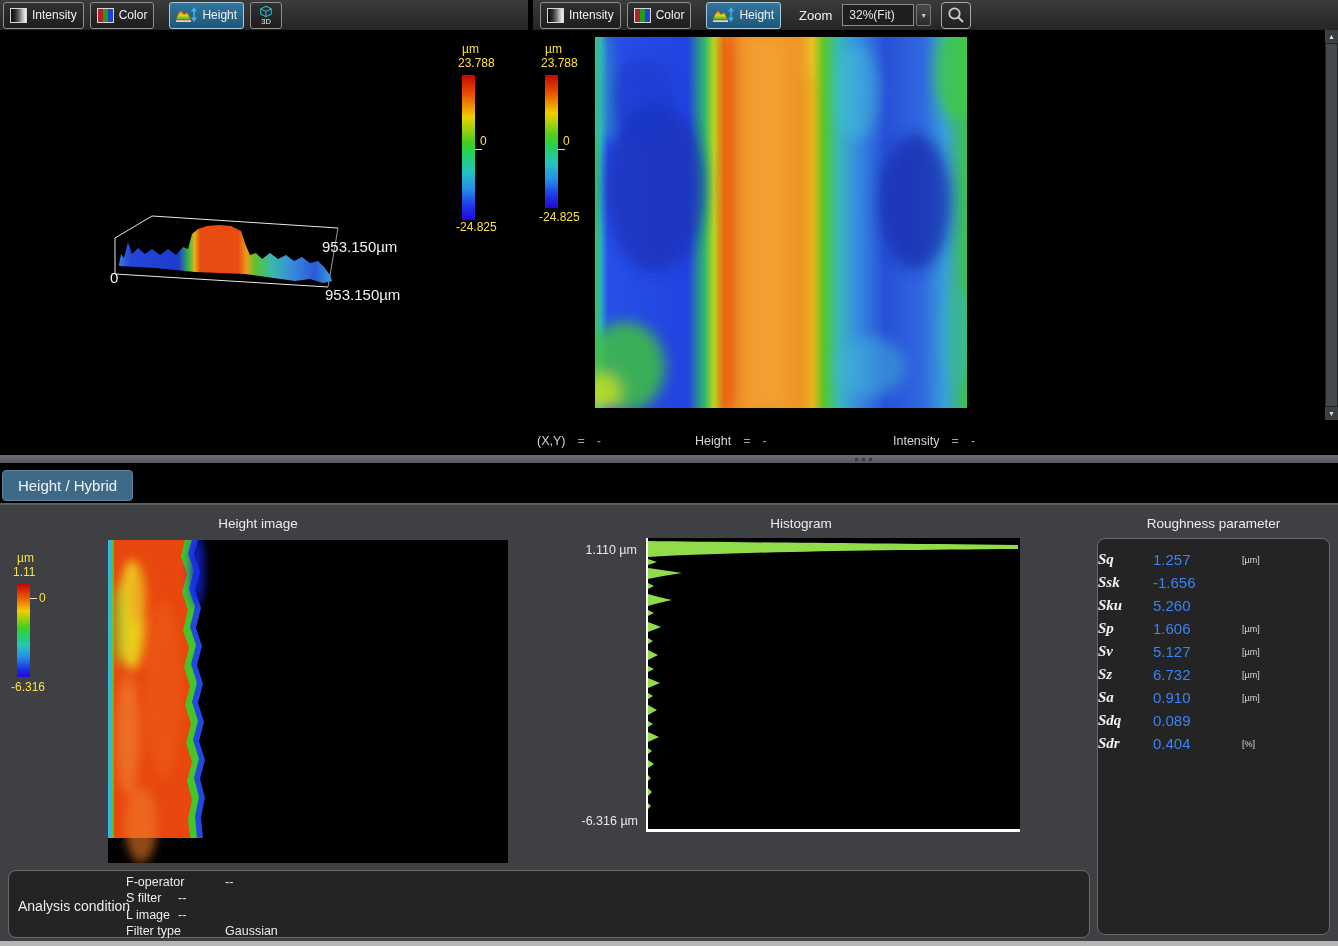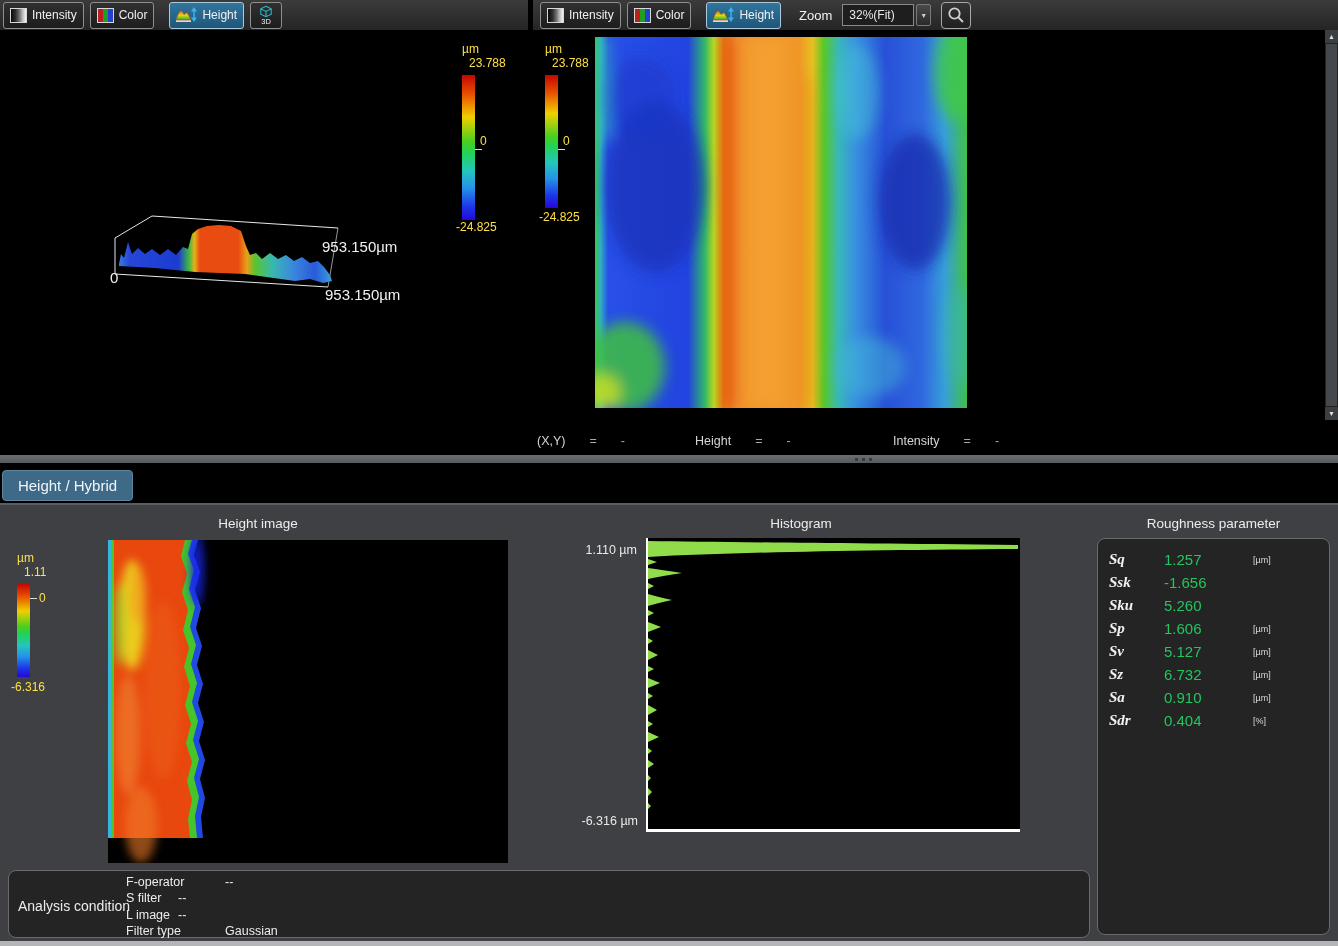--- a/index.html
+++ b/index.html
@@ -18,57 +18,57 @@
   .btn3d .lbl{font-size:7.5px;font-weight:normal;color:#eee;line-height:8px}
   .zoomlbl{font-size:13px;color:#f2f2f2;margin:0 10px 0 18px}
   .zoomfield{width:72px;height:22px;background:#1e1e1e;border:1px solid #8a8a8a;color:#e8e8e8;font-size:12px;display:inline-flex;align-items:center;padding-left:6px;cursor:pointer}
   .zoomarrow{width:15px;height:22px;margin-left:2px;background:linear-gradient(#4a4a4a,#2a2a2a);border:1px solid #787878;border-radius:2px;color:#ccc;font-size:7px;display:inline-flex;align-items:center;justify-content:center;cursor:pointer}
   .magbtn{width:30px;height:27px;margin-left:10px;background:linear-gradient(#343434,#202020);border:1px solid #a8a8a8;border-radius:4px;display:inline-flex;align-items:center;justify-content:center;cursor:pointer}
 
   
   .viewport{position:absolute;background:#000}
   .cbar{position:absolute;color:#fde047;font-size:12px;line-height:14px}
   .cbar .u{position:absolute;left:7px;top:0}
-  .cbar .mx{position:absolute;left:14px;top:14px}
+  .cbar .mx{position:absolute;left:3px;top:14px}
   .cbar .bar{position:absolute;left:7px;top:33px;width:13px}
   .rainbow{background:linear-gradient(#c40600,#e84e00 13%,#f0cf00 29%,#49cf1f 46%,#22d157 54%,#24c6bd 66%,#2492e8 78%,#1b35e8 91%,#2507d8)}
   .cbar .mn{position:absolute;left:1px}
   .zr{position:absolute;left:20px}
   .zr .zl{display:block;margin-left:5px}
   .zr .zt{display:block;width:7px;height:1px;background:#ddd;margin-top:1px}
   .zr2{position:absolute;left:20px;display:flex;align-items:center;gap:2px}
   .zr2 .zt{display:block;width:7px;height:1px;background:#ddd}
   .axis-label{position:absolute;color:#f2f2f2;font-size:15px;white-space:nowrap}
 
   
   .vscroll{position:absolute;width:13px;display:flex;flex-direction:column;background:#131517}
   .vs-btn{height:13px;background:#3b3f42;color:#dcdcdc;font-size:7px;display:flex;align-items:center;justify-content:center;cursor:pointer}
   .vs-thumb{flex:1;background:#45494d;border:1px solid #222;cursor:pointer}
 
   .statusbar{position:absolute;left:0;bottom:0;width:100%;height:25px;font-size:12.5px;color:#d6d6d6}
-  .sb-group{position:absolute;top:4px;display:inline-flex;gap:24px}
+  .sb-group{position:absolute;top:4px;display:inline-flex;gap:12px}
   .sb-eq,.sb-val{color:#a8a8a8}
 
   
   .splitter{position:absolute;left:0;top:455px;width:1338px;height:8px;background:linear-gradient(#6a6e72,#565a5e);cursor:row-resize}
   .splitter .dots{position:absolute;left:855px;top:3px;display:flex;gap:4px}
   .splitter .dots i{width:3px;height:3px;background:#393c3e;display:block}
   .tabrow{position:absolute;left:0;top:463px;width:1338px;height:40px;background:#000}
   .tab{position:absolute;left:2px;top:7px;width:131px;height:31px;background:#3e6a87;border:1px solid #5d87a0;border-radius:4px;color:#f0f5f9;font-size:15px;display:flex;align-items:center;justify-content:center;cursor:pointer}
   .bottom-line{position:absolute;left:0;top:503px;width:1338px;height:2px;background:#5a5e61}
 
   
   .bottom{position:absolute;left:0;top:505px;width:1338px;height:436px;background:#3e4043}
   .sec-title{position:absolute;font-size:13.5px;color:#ececec;text-align:center}
   .hist-lbl{position:absolute;font-size:12.5px;color:#e8e8e8;text-align:right;white-space:nowrap}
   .panel{position:absolute;background:#242424;border:1px solid #6a6a6a;border-radius:8px}
   .r-title-row{padding-top:9px}
-  .r-row{display:grid;grid-template-columns:55px 89px 1fr;padding-left:11px;height:23px;align-items:center}
+  .r-row{display:grid;grid-template-columns:55px 89px 1fr;height:23px;align-items:center}
   .r-name{font-family:"Liberation Serif",serif;font-style:italic;font-weight:bold;font-size:15px;color:#f2f2f2}
-  .r-val{font-size:15px;color:#22c55e}
+  .r-val{font-size:15px;color:#3b82f6}
   .r-unit{font-size:9px;color:#d8d8d8}
   .cond-label{position:absolute;left:9px;top:27px;font-size:14px;color:#ececec}
   .cond-rows{position:absolute;left:117px;top:4px;width:500px}
   .c-row{position:relative;height:16.3px;font-size:12.5px;color:#ececec}
   .c-name{position:absolute;left:0}
   .c-val{position:absolute}
   .c-val.near{left:52px}
   .c-val.far{left:99px}
   .hscroll{position:absolute;left:0;top:941px;width:1338px;height:5px;background:#b3b5b7;cursor:pointer}
 </style>
@@ -380,20 +380,25 @@
           <span class="r-name">Sz</span>
           <span class="r-val">6.732</span>
           <span class="r-unit">[µm]</span>
         </div>
       <div class="r-row">
           <span class="r-name">Sa</span>
           <span class="r-val">0.910</span>
           <span class="r-unit">[µm]</span>
         </div>
       <div class="r-row">
+          <span class="r-name">Sdq</span>
+          <span class="r-val">0.089</span>
+          <span class="r-unit"></span>
+        </div>
+      <div class="r-row">
           <span class="r-name">Sdr</span>
           <span class="r-val">0.404</span>
           <span class="r-unit">[%]</span>
         </div>
     </div>
 
     <div class="panel" style="left:8px;top:365px;width:1082px;height:68px">
       <span class="cond-label">Analysis condition</span>
       <div class="cond-rows">
         <div class="c-row">

